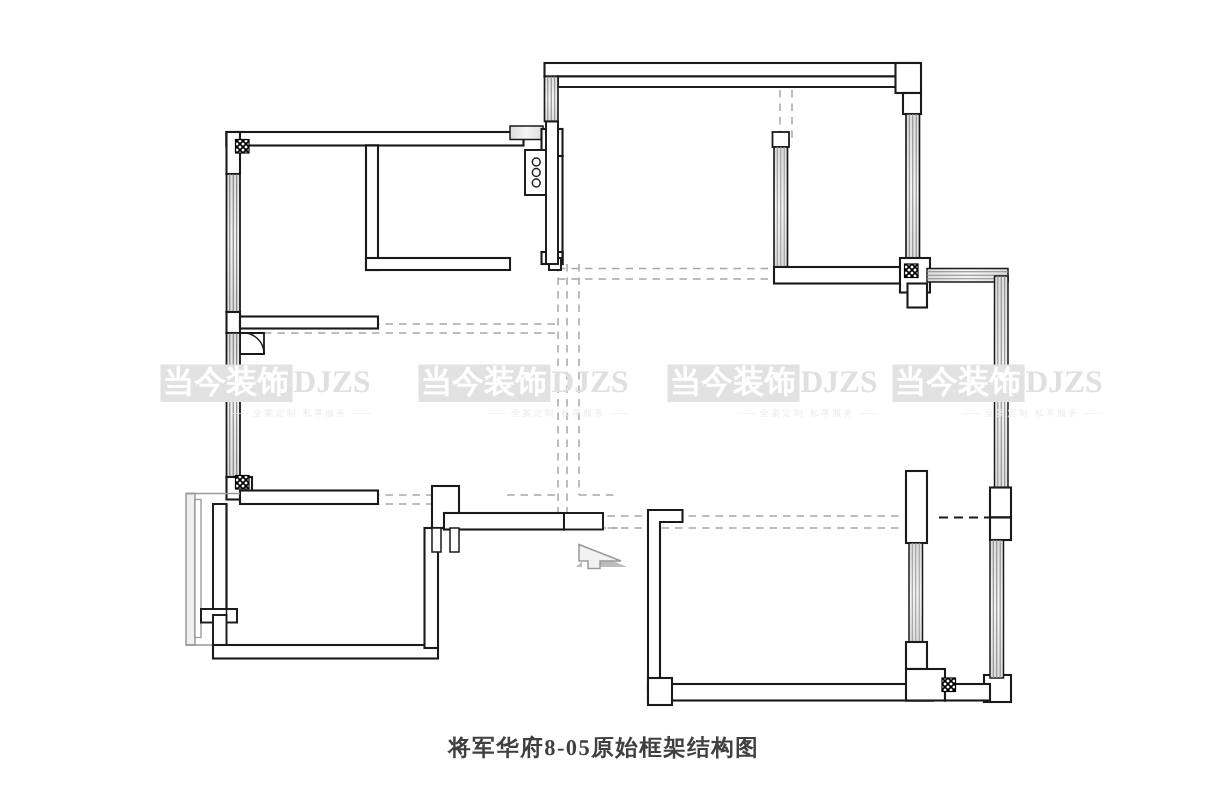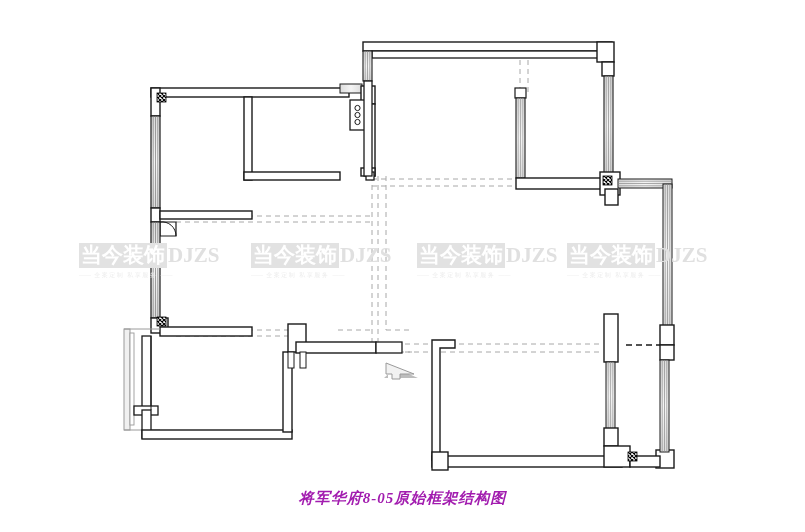--- a/index.html
+++ b/index.html
@@ -30,21 +30,21 @@
   .wm-layer {
     position: absolute;
     left: 0; top: 0;
     width: 805px;
     height: 532px;
     pointer-events: none;
   }
   .watermark {
     position: absolute;
     width: 168px;
-    text-align: left;
+    text-align: right;
     user-select: none;
   }
   .wm-main {
     font-size: 21px;
     font-weight: bold;
     letter-spacing: 0px;
     white-space: nowrap;
     line-height: 1.05;
   }
   .wm-cn {
@@ -72,23 +72,22 @@
   .title-bar {
     position: absolute;
     left: 0;
     top: 489px;
     width: 805px;
     text-align: center;
   }
   .title-text {
     font-family: "Liberation Serif", serif;
     font-size: 15px;
-    font-style: italic;
     font-weight: bold;
-    color: #a21caf;
+    color: #404040;
     letter-spacing: 1px;
     white-space: nowrap;
   }
 </style>
 </head>
 <body>
 
 <div id="plan-root">
 
   <svg class="plan-svg" viewBox="0 0 805 532" xmlns="http://www.w3.org/2000/svg">

